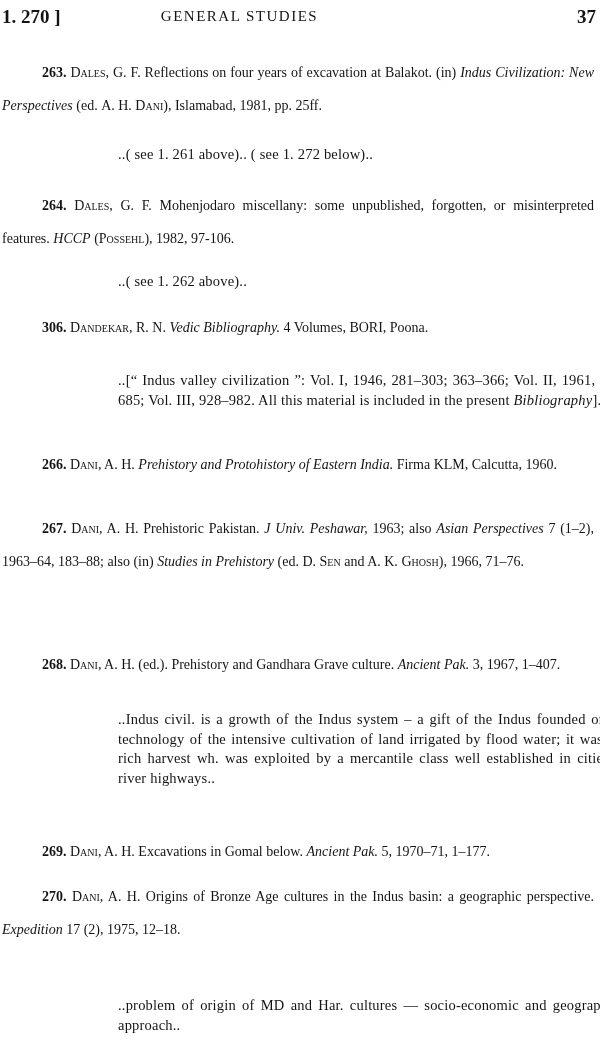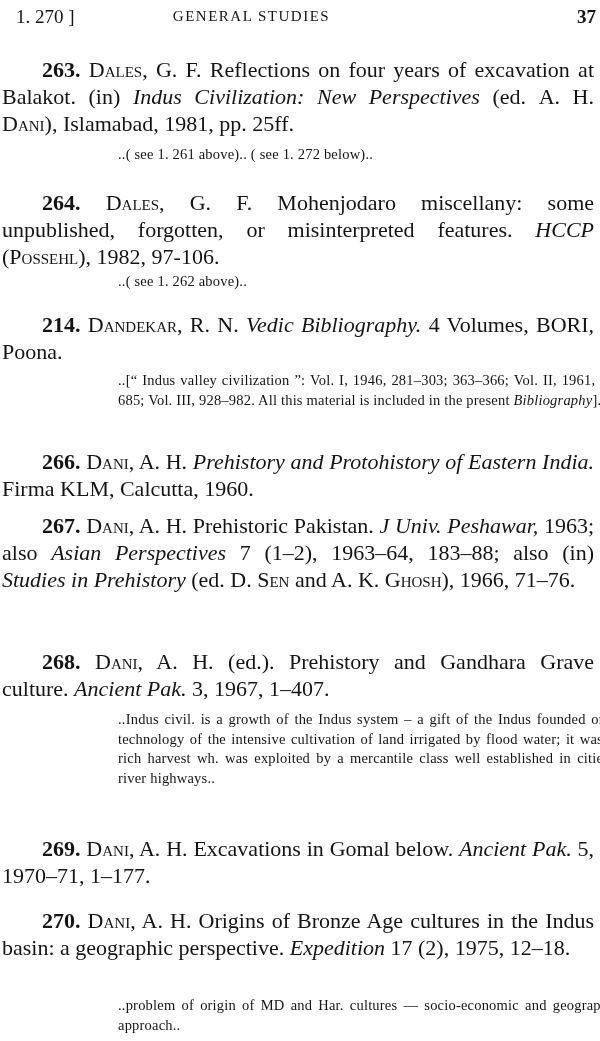--- a/index.html
+++ b/index.html
@@ -1,22 +1,22 @@
 <!DOCTYPE html>
 <html><head>
 <meta charset="utf-8">
 <style>
   html, body { margin:0; padding:0; }
   body { width:600px; height:1041px; background:#ffffff; color:#141414; overflow:hidden; position:relative;
          font-family:"Liberation Serif","DejaVu Serif",serif; }
   .hdr { position:absolute; top:6px; left:0; width:600px; height:24px; font-size:19px; }
-  .hdr .left { position:absolute; left:16px; top:0; }
-  .hdr .center { position:absolute; left:12px; width:479px; text-align:center; top:2px; font-size:15px; letter-spacing:1.5px; font-variant:small-caps; }
+  .hdr .left { position:absolute; left:2px; top:0;font-weight:bold; }
+  .hdr .center { position:absolute; left:0; width:479px; text-align:center; top:2px; font-size:15px; letter-spacing:1.5px; font-variant:small-caps; }
   .hdr .right { position:absolute; right:4px; top:0; font-weight:bold; }
-  .entry { position:absolute; left:2px; width:592px; font-size:22px; line-height:27px; text-align:justify; }
+  .entry { position:absolute; left:2px; width:592px; font-size:14px; line-height:33px; text-align:justify; }
   .entry .num { font-weight:bold; padding-left:40px; }
   .sc { font-variant:small-caps; }
   .it { font-style:italic; }
   .note { position:absolute; left:82px; width:512px; font-size:14.5px; line-height:19.5px; text-align:justify; letter-spacing:0.2px;margin-left:36px; }
 </style>
 </head>
 <body>
 
 <div class="hdr">
   <span class="left">1. 270 ]</span>
@@ -38,21 +38,21 @@
 <div class="entry" style="top:189px">
   <span class="num">264.</span>
   <span class="sc">Dales, G. F.</span>
   <span>Mohenjodaro miscellany: some unpublished, forgotten, or misinterpreted features.</span>
   <span class="it">HCCP</span>
   (<span class="sc">Possehl</span>)<span>, 1982, 97-106.</span>
 </div>
 <div class="note" style="top:272px">..( see 1. 262 above)..</div>
 
 <div class="entry" style="top:311px">
-  <span class="num">214.</span>
+  <span class="num">306.</span>
   <span class="sc">Dandekar, R. N.</span>
   <span class="it">Vedic Bibliography.</span>
   <span>4 Volumes, BORI, Poona.</span>
 </div>
 <div class="note" style="top:371px">
   <span>..[“ Indus valley civilization ”: Vol. I, 1946, 281–303; 363–366; Vol. II, 1961, 655–685; Vol. III, 928–982. All this material is included in the present</span>
   <span class="it">Bibliography</span><span>]..</span>
 </div>
 
 <div class="entry" style="top:448px">
@@ -88,20 +88,20 @@
 <div class="note" style="top:710px">..Indus civil. is a growth of the Indus system – a gift of the Indus founded on the technology of the intensive cultivation of land irrigated by flood water; it was this rich harvest wh. was exploited by a mercantile class well established in cities on river highways..</div>
 
 <div class="entry" style="top:835px">
   <span class="num">269.</span>
   <span class="sc">Dani, A. H.</span>
   <span>Excavations in Gomal below.</span>
   <span class="it">Ancient Pak.</span>
   <span>5, 1970–71, 1–177.</span>
 </div>
 
-<div class="entry" style="top:907px">
+<div class="entry" style="top:880px">
   <span class="num">270.</span>
   <span class="sc">Dani, A. H.</span>
   <span>Origins of Bronze Age cultures in the Indus basin: a geographic perspective.</span>
   <span class="it">Expedition</span>
   <span>17 (2), 1975, 12–18.</span>
 </div>
 <div class="note" style="top:996px">..problem of origin of MD and Har. cultures — socio-economic and geographical approach..</div>
 
 </body></html>

